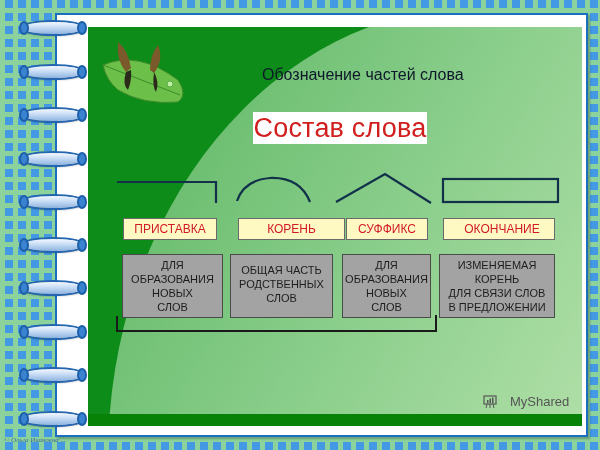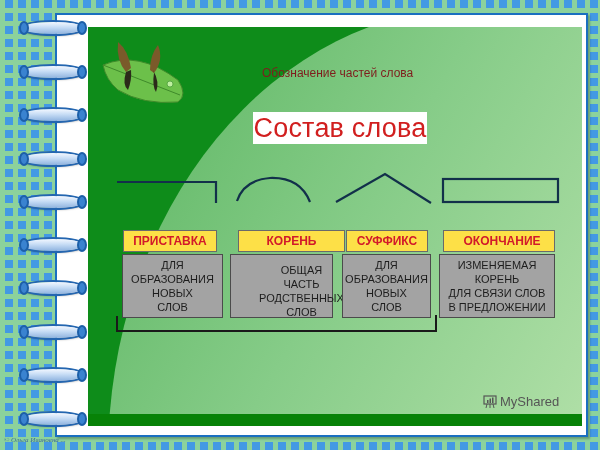--- a/index.html
+++ b/index.html
@@ -18,33 +18,33 @@
   .panel-curve{position:absolute;left:-60px;top:-10px;width:740px;height:900px;border-radius:50%;
     background:linear-gradient(120deg,#59b45f 0%,#86cc88 30%,#b4e1aa 60%,#d8f1cf 100%);left:20px;top:-20px;}
   .bottom-bar{position:absolute;left:88px;top:414px;width:494px;height:12px;background:#078207;}
   .ring{position:absolute;left:22px;width:62px;height:12px;border-radius:50%;
     background:linear-gradient(180deg,#f4f8ff 0%,#c6dcf5 45%,#8fb3df 100%);
     box-shadow:0 0 0 2px #2466b0, 0 2px 2px rgba(0,0,0,.35);}
   .ring::before,.ring::after{content:"";position:absolute;top:-1px;width:10px;height:14px;border-radius:50%;
     border:2px solid #1d5fa8;box-sizing:border-box;background:#3a83d0;}
   .ring::before{left:-3px;}
   .ring::after{right:-3px;}
-  .subtitle{position:absolute;left:262px;top:66px;font-size:12px;color:#7f1d1d;}
+  .subtitle{position:absolute;left:262px;top:66px;font-size:16px;color:#0f172a;}
   .title-box{position:absolute;left:253px;top:112px;width:174px;height:32px;background:#ffffff;}
   .title{position:absolute;left:0;top:0;width:174px;height:42px;line-height:32px;text-align:center;
     font-size:27px;color:#d11f1f;letter-spacing:0.2px;}
   svg.shapes{position:absolute;left:0;top:0;}
-  .label-box{position:absolute;height:22px;top:230px;background:#fde047;border:1px solid #6a6a6a;box-sizing:border-box;
-    display:flex;align-items:center;justify-content:center;font-weight:bold;font-size:12px;color:#d21a2a;}
+  .label-box{position:absolute;height:22px;top:218px;background:#fef9c3;border:1px solid #6a6a6a;box-sizing:border-box;
+    display:flex;align-items:center;justify-content:center;font-weight:normal;font-size:12px;color:#d21a2a;}
   .desc-box{position:absolute;top:254px;height:64px;background:#a3a3a3;border:1px solid #4b4b4b;box-sizing:border-box;
     display:flex;flex-direction:column;align-items:center;justify-content:center;
     font-size:11px;color:#1d1d1d;line-height:14px;text-align:center;}
   .desc-box span{display:block;}
   .butterfly{position:absolute;left:98px;top:40px;width:95px;height:65px;}
-  .watermark{position:absolute;left:483px;top:394px;display:flex;align-items:flex-end;gap:3px;font-size:13px;color:#555;}
+  .watermark{position:absolute;left:483px;top:394px;display:flex;align-items:flex-end;gap:13px;font-size:13px;color:#555;}
   .credit{position:absolute;left:4px;top:436px;font-size:7px;color:#3d6a9a;font-style:italic;font-family:"Liberation Serif", serif;}
 </style>
 </head>
 <body>
 
 <div style="position:absolute;inset:0;background-color:#8cd29c;
   background-image:
    linear-gradient(90deg, #8cd29c 0 5px, transparent 5px),
    linear-gradient(0deg, #8cd29c 0 5px, transparent 5px),
    linear-gradient(#4399e4,#4399e4);
@@ -116,21 +116,21 @@
 <div class="label-box" style="left:443px;width:112px;">
   <span style="margin-left:6px;">ОКОНЧАНИЕ</span>
 </div>
 
 <div class="desc-box" style="left:122px;width:101px;">
   <span>ДЛЯ</span>
   <span>ОБРАЗОВАНИЯ</span>
   <span>НОВЫХ</span>
   <span>СЛОВ</span>
 </div>
-<div class="desc-box" style="left:230px;width:103px;justify-content:flex-start;padding-top:8px;padding-left:40px;">
+<div class="desc-box" style="left:230px;width:103px;justify-content:flex-start;padding-top:8px;">
   <span>ОБЩАЯ ЧАСТЬ</span>
   <span>РОДСТВЕННЫХ</span>
   <span>СЛОВ</span>
 </div>
 <div class="desc-box" style="left:342px;width:89px;">
   <span>ДЛЯ</span>
   <span>ОБРАЗОВАНИЯ</span>
   <span>НОВЫХ</span>
   <span>СЛОВ</span>
 </div>

